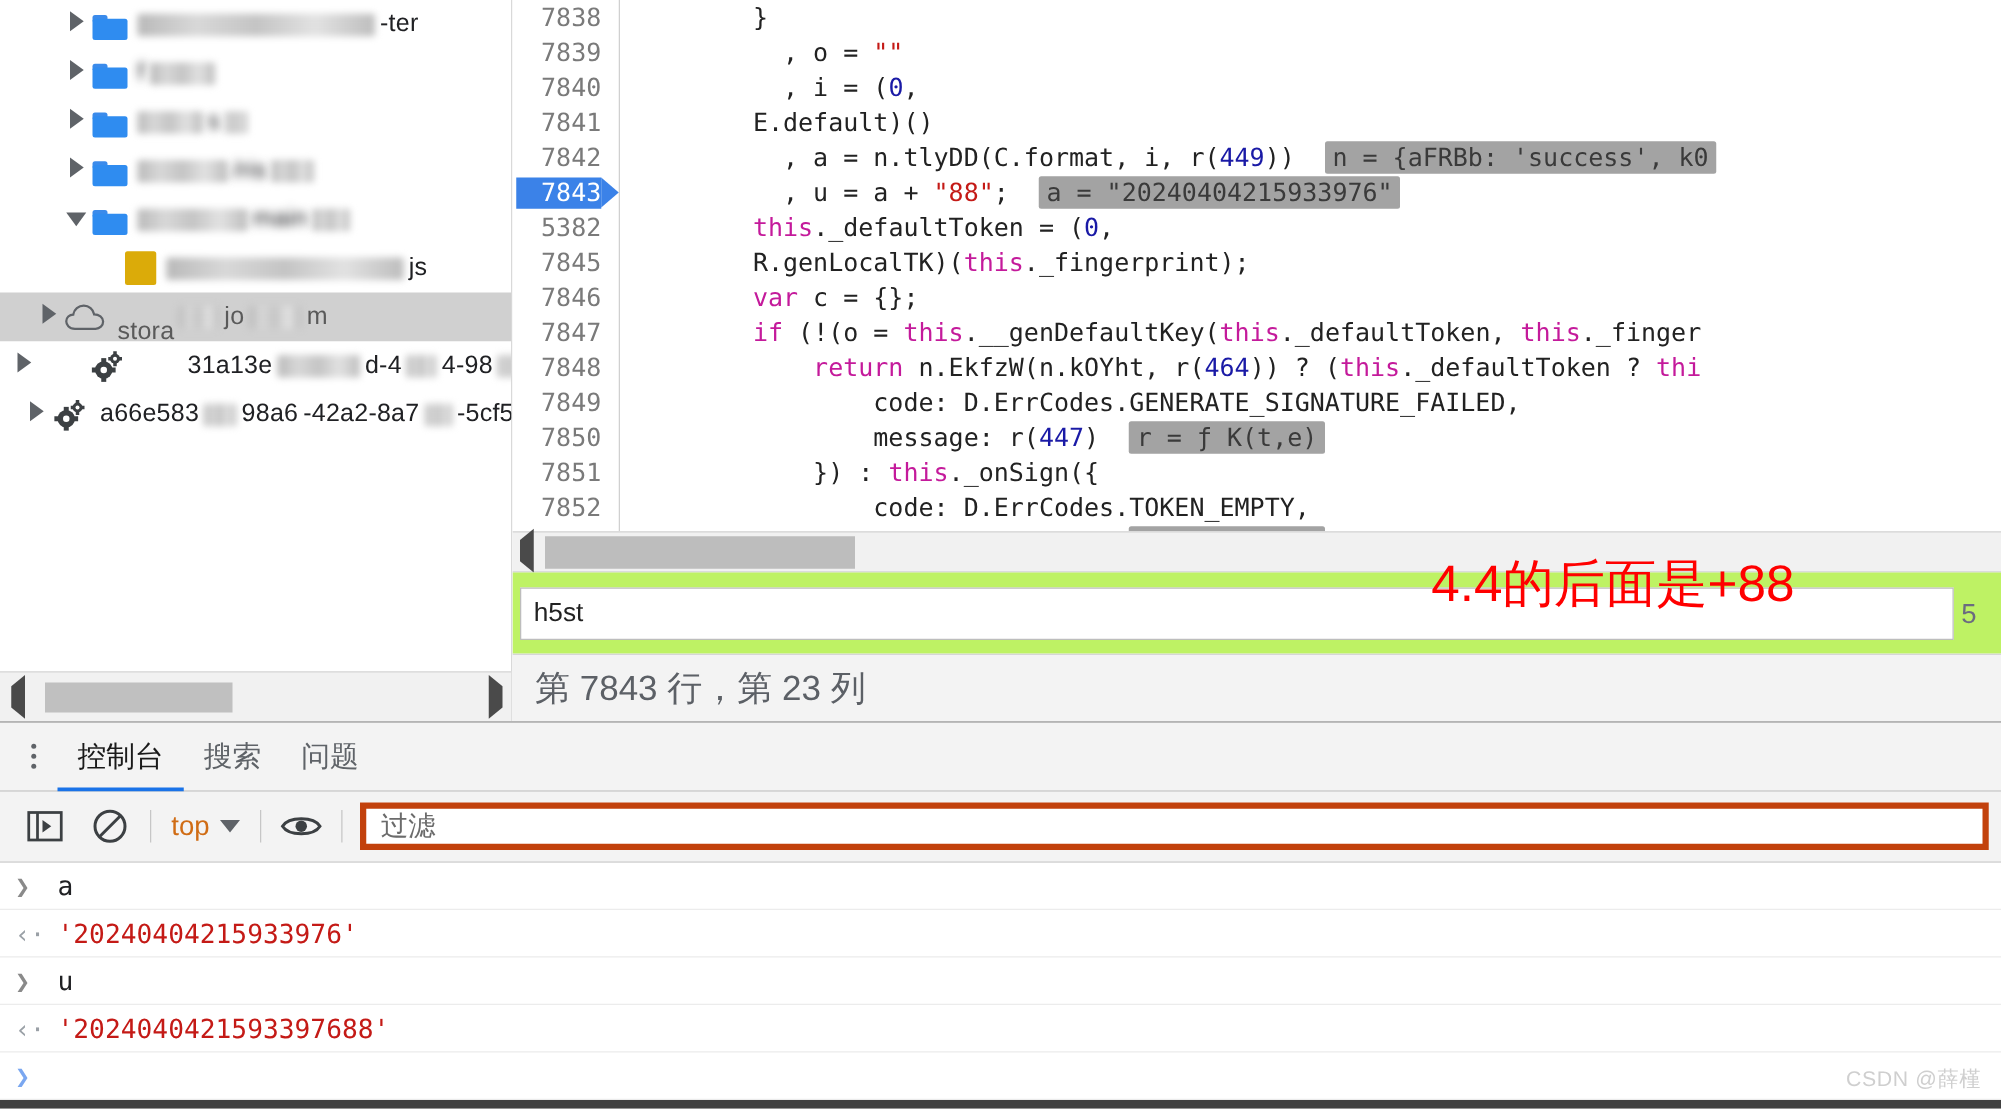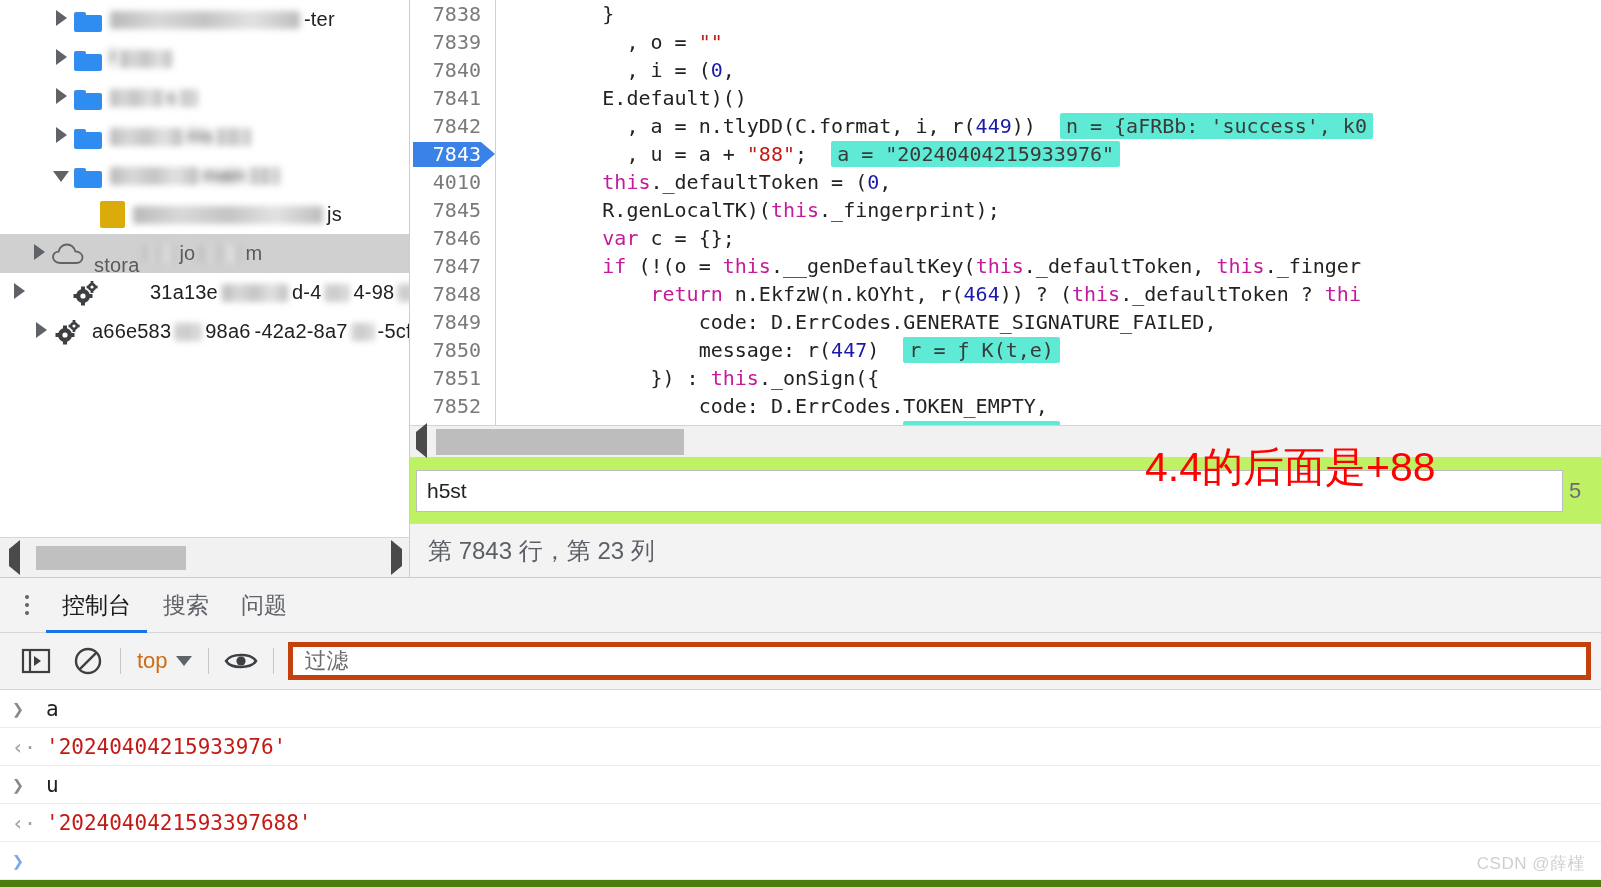--- a/index.html
+++ b/index.html
@@ -134,21 +134,21 @@
   .code {
     position:absolute; left:86px; top:0; right:0; height:425px;
     font-family:"DejaVu Sans Mono", monospace;
     font-size:20px; white-space:pre;
   }
   .code .row { height:28px; line-height:28px; padding-left: 10px; color:#222; }
   .kw { color:#c41a9b; }
   .num { color:#1a1aa6; }
   .str { color:#c41a16; }
   .hl {
-    background:#5eead4; color:#3a3a3a; padding:1px 6px; border-radius:2px;
+    background:#a3a3a3; color:#3a3a3a; padding:1px 6px; border-radius:2px;
   }
 
   
   .code-hscroll {
     position:absolute; left:0; top:425px; width:1191px; height:33px;
     background:#f1f1f1; border-top:1px solid #d3d3d3; border-bottom:1px solid #d3d3d3;
   }
   .code-hscroll .arr { position:absolute; left:6px; top:6px; }
   .code-hscroll .thumb { position:absolute; left:26px; top:3px; width:248px; height:26px; background:#bdbdbd; }
 
@@ -166,37 +166,37 @@
   .search-count {
     width:32px; text-align:left; font-size:22px; color:#6b6b80;
     padding-left:6px; overflow:hidden;
   }
 
   
   .status-bar {
     position:absolute; left:0; top:523px; width:1191px; height:54px;
     background:#f3f3f3; border-top:1px solid #d6d6d6;
     display:flex; align-items:center; padding-left:18px;
-    font-size:24px; color:#5c6066;
+    font-size:28px; color:#5c6066;
   }
 
   
   .annot {
     position:absolute; left:735px; top:440px;
     font-size:41px; color:#ff0000;
     font-family:"Liberation Sans", sans-serif;
     letter-spacing: 0px;
     z-index: 40;
     pointer-events:none;
   }
 
   
   .drawer {
     position:absolute; left:0; top:577px; width:1601px; height:310px;
-    background:#4d7c0f; border-top:1px solid #cccccc;
+    background:#404040; border-top:1px solid #cccccc;
   }
   .drawer-tabs {
     height:55px; display:flex; align-items:center;
     background:#f3f3f3; border-bottom:1px solid #d6d6d6;
     padding-left:8px;
   }
   .kebab { width:38px; display:flex; flex-direction:column; align-items:center; gap:4px; }
   .kebab i { width:4px;height:4px;border-radius:50%;background:#5f6368; display:block; }
   .dtab {
     height:55px; display:flex; align-items:center;
@@ -352,21 +352,21 @@
             <span class="lbl">31a13e</span>
             <span class="blur-block" style="width:66px;"></span>
             <span class="lbl">d-4</span>
             <span class="blur-block" style="width:24px;"></span>
             <span class="lbl">4-98</span>
             <span class="blur-block" style="width:20px;"></span>
             <span class="lbl">-9ff63</span>
           </span>
         </div>
 
-        <div class="tree-row" style="padding-left:16px;margin-left:12px;">
+        <div class="tree-row" style="padding-left:16px;">
           <span class="tw"><i class="tri"></i></span>
           <span class="gear-ico">
             <svg width="30" height="26" viewBox="0 0 30 26" aria-hidden="true">
               <circle cx="20" cy="7" r="4" fill="#3c4043"></circle>
               <circle cx="20" cy="7" r="1.6" fill="#fff"></circle>
               <g fill="#3c4043">
                 <rect x="18.6" y="1" width="2.8" height="3"></rect>
                   <rect x="18.6" y="10" width="2.8" height="3"></rect>
                 <rect x="14.6" y="5.6" width="3" height="2.8"></rect>
                   <rect x="22.6" y="5.6" width="3" height="2.8"></rect>
@@ -405,21 +405,21 @@
     <div class="src-pane">
 
       <div class="code-wrap">
         <div class="gutter">
           <div class="ln"><span>7838</span></div>
           <div class="ln"><span>7839</span></div>
           <div class="ln"><span>7840</span></div>
           <div class="ln"><span>7841</span></div>
           <div class="ln"><span>7842</span></div>
           <div class="ln active"><span>7843</span></div>
-          <div class="ln"><span>4010</span></div>
+          <div class="ln"><span>5382</span></div>
           <div class="ln"><span>7845</span></div>
           <div class="ln"><span>7846</span></div>
           <div class="ln"><span>7847</span></div>
           <div class="ln"><span>7848</span></div>
           <div class="ln"><span>7849</span></div>
           <div class="ln"><span>7850</span></div>
           <div class="ln"><span>7851</span></div>
           <div class="ln"><span>7852</span></div>
           <div class="ln"><span>7853</span></div>
         </div>

